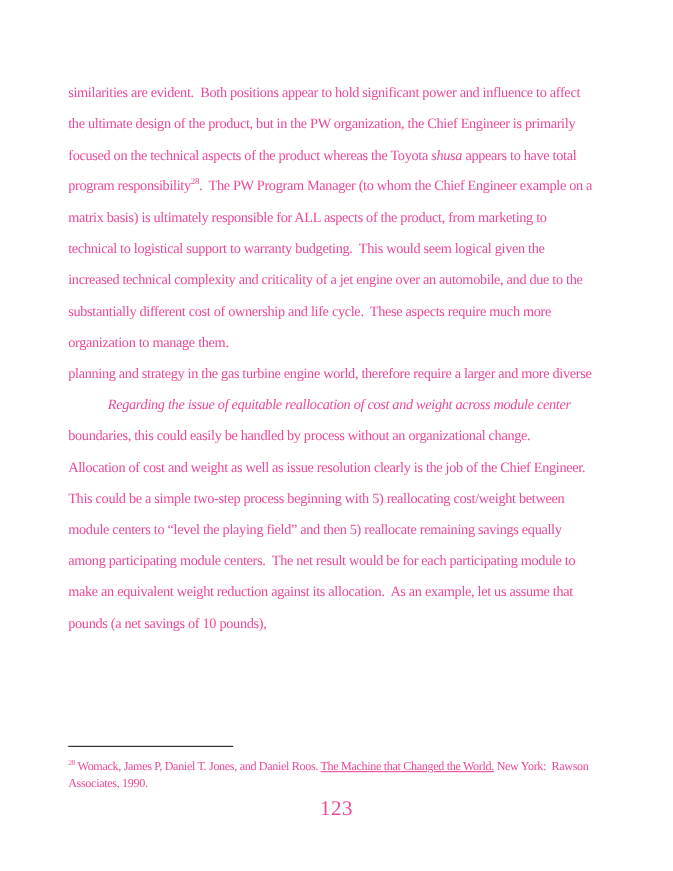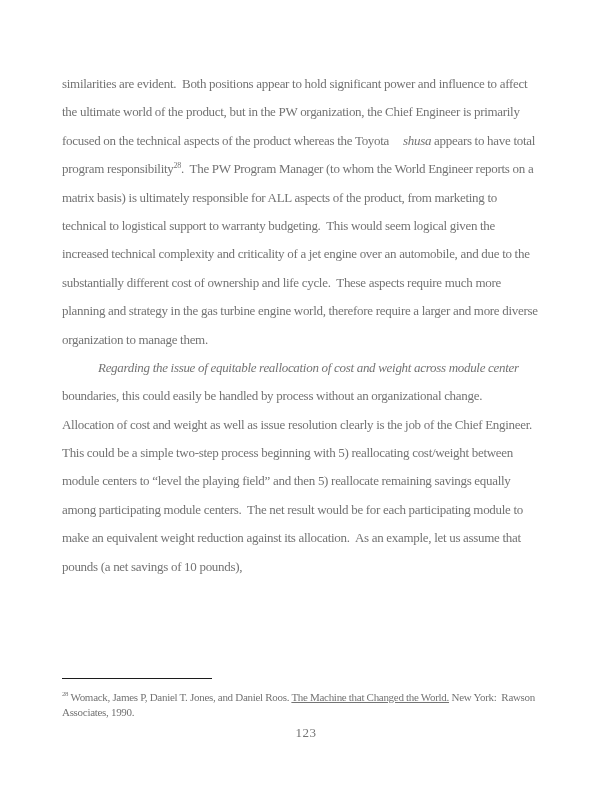--- a/index.html
+++ b/index.html
@@ -8,40 +8,40 @@
     background: #e8e8e8;
   }
   .page {
     position: relative;
     width: 612px;
     height: 792px;
     margin: 0 auto;
     background: #ffffff;
     overflow: hidden;
     font-family: "Liberation Serif", "DejaVu Serif", serif;
-    color: #737373;
+    color: #ec4899;
   }
   .body-text {
     position: absolute;
     left: 62px;
     top: 70px;
     width: 520px;
   }
   .line {
     white-space: pre;
     font-size: 13px;
     letter-spacing: -0.3px;
     line-height: 28.4px;
     height: 28.4px;
   }
   .line.indent {
     padding-left: 36px;
     font-style: italic;
   }
-  .italic { font-style: italic; margin-left: 11px; }
+  .italic { font-style: italic; }
   .underline { text-decoration: underline; }
   sup {
     font-size: 0.62em;
     line-height: 0;
     vertical-align: super;
   }
   .footnote-separator {
     position: absolute;
     left: 62px;
     top: 678px;
@@ -60,39 +60,39 @@
     letter-spacing: -0.3px;
     line-height: 14.5px;
     height: 14.5px;
   }
   .page-number {
     position: absolute;
     left: 0;
     top: 725px;
     width: 612px;
     text-align: center;
-    font-size: 13px;
+    font-size: 19px;
     letter-spacing: 0.5px;
   }
 </style>
 </head>
 <body>
 
 <div class="page">
   <div class="body-text">
       <div class="line"><span>similarities are evident.  Both positions appear to hold significant power and influence to affect</span></div>
-      <div class="line"><span>the ultimate world of the product, but in the PW organization, the Chief Engineer is primarily</span></div>
+      <div class="line"><span>the ultimate design of the product, but in the PW organization, the Chief Engineer is primarily</span></div>
       <div class="line"><span>focused on the technical aspects of the product whereas the Toyota </span><span class="italic">shusa</span><span> appears to have total</span></div>
-      <div class="line"><span>program responsibility</span><sup>28</sup><span>.  The PW Program Manager (to whom the World Engineer reports on a</span></div>
+      <div class="line"><span>program responsibility</span><sup>28</sup><span>.  The PW Program Manager (to whom the Chief Engineer example on a</span></div>
       <div class="line"><span>matrix basis) is ultimately responsible for ALL aspects of the product, from marketing to</span></div>
       <div class="line"><span>technical to logistical support to warranty budgeting.  This would seem logical given the</span></div>
       <div class="line"><span>increased technical complexity and criticality of a jet engine over an automobile, and due to the</span></div>
       <div class="line"><span>substantially different cost of ownership and life cycle.  These aspects require much more</span></div>
+      <div class="line"><span>organization to manage them.</span></div>
       <div class="line"><span>planning and strategy in the gas turbine engine world, therefore require a larger and more diverse</span></div>
-      <div class="line"><span>organization to manage them.</span></div>
       <div class="line indent"><span>Regarding the issue of equitable reallocation of cost and weight across module center</span></div>
       <div class="line"><span>boundaries, this could easily be handled by process without an organizational change.</span></div>
       <div class="line"><span>Allocation of cost and weight as well as issue resolution clearly is the job of the Chief Engineer.</span></div>
       <div class="line"><span>This could be a simple two-step process beginning with 5) reallocating cost/weight between</span></div>
       <div class="line"><span>module centers to “level the playing field” and then 5) reallocate remaining savings equally</span></div>
       <div class="line"><span>among participating module centers.  The net result would be for each participating module to</span></div>
       <div class="line"><span>make an equivalent weight reduction against its allocation.  As an example, let us assume that</span></div>
       <div class="line"><span>pounds (a net savings of 10 pounds),</span></div>
     </div>
   <div class="footnote-separator"></div>

